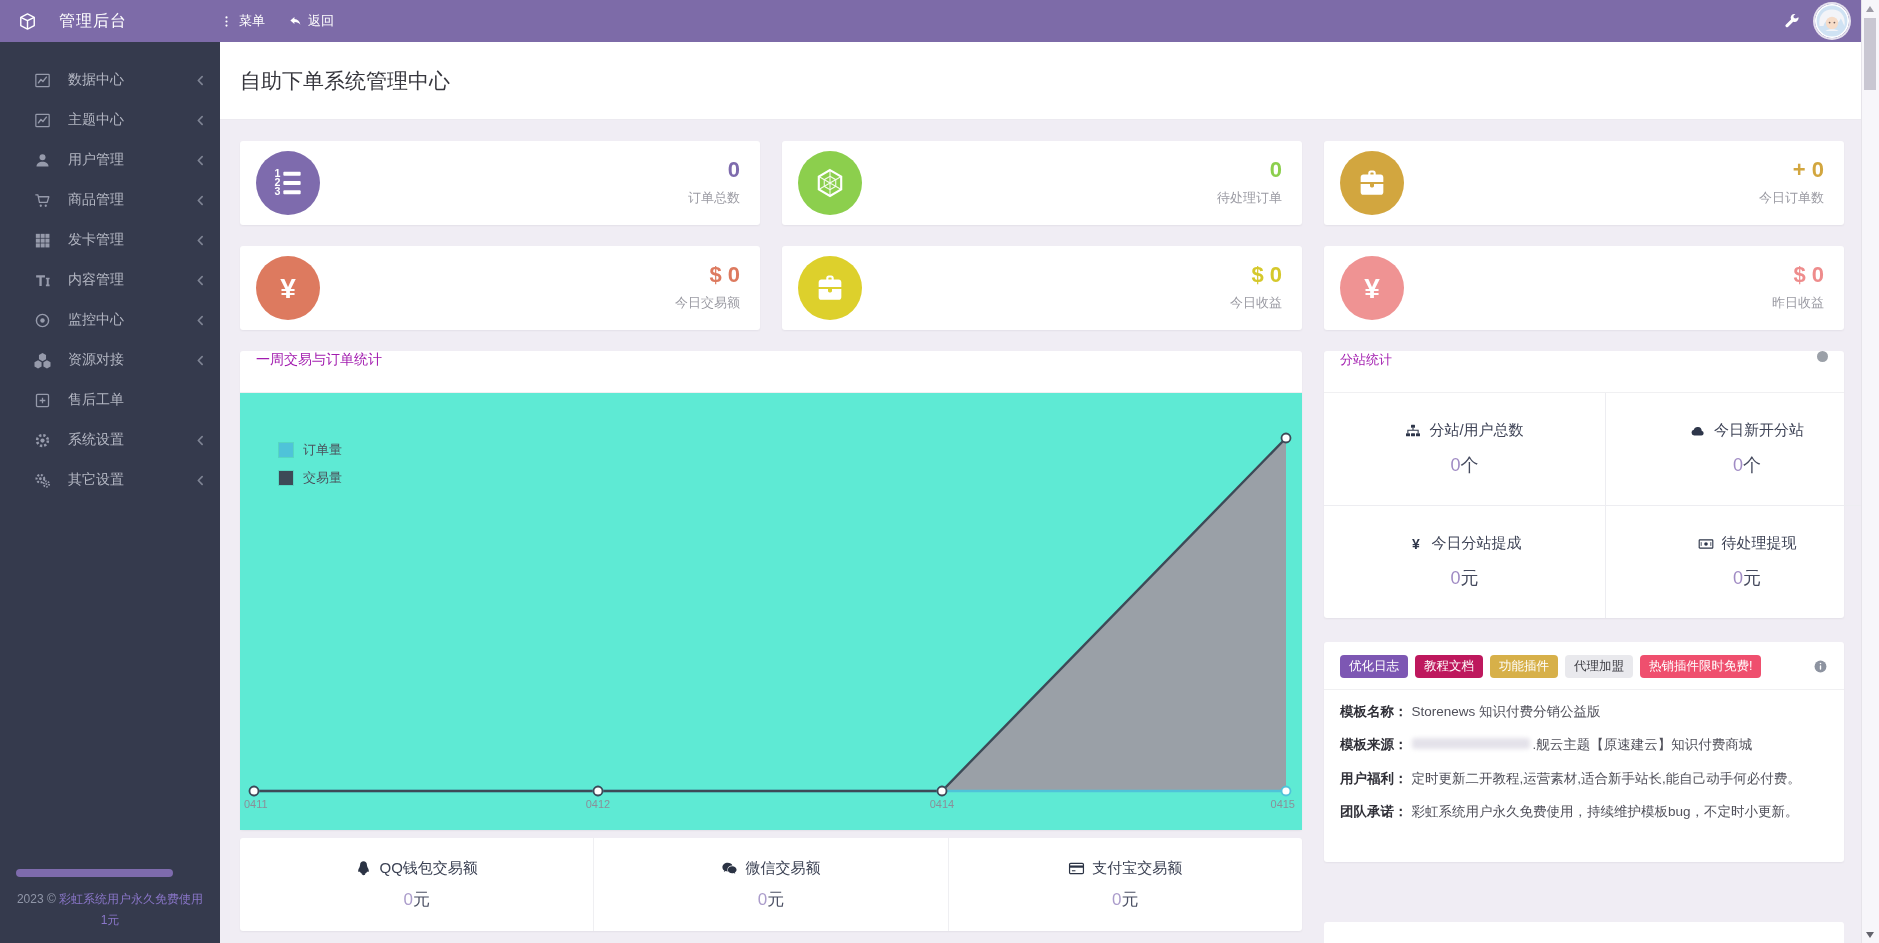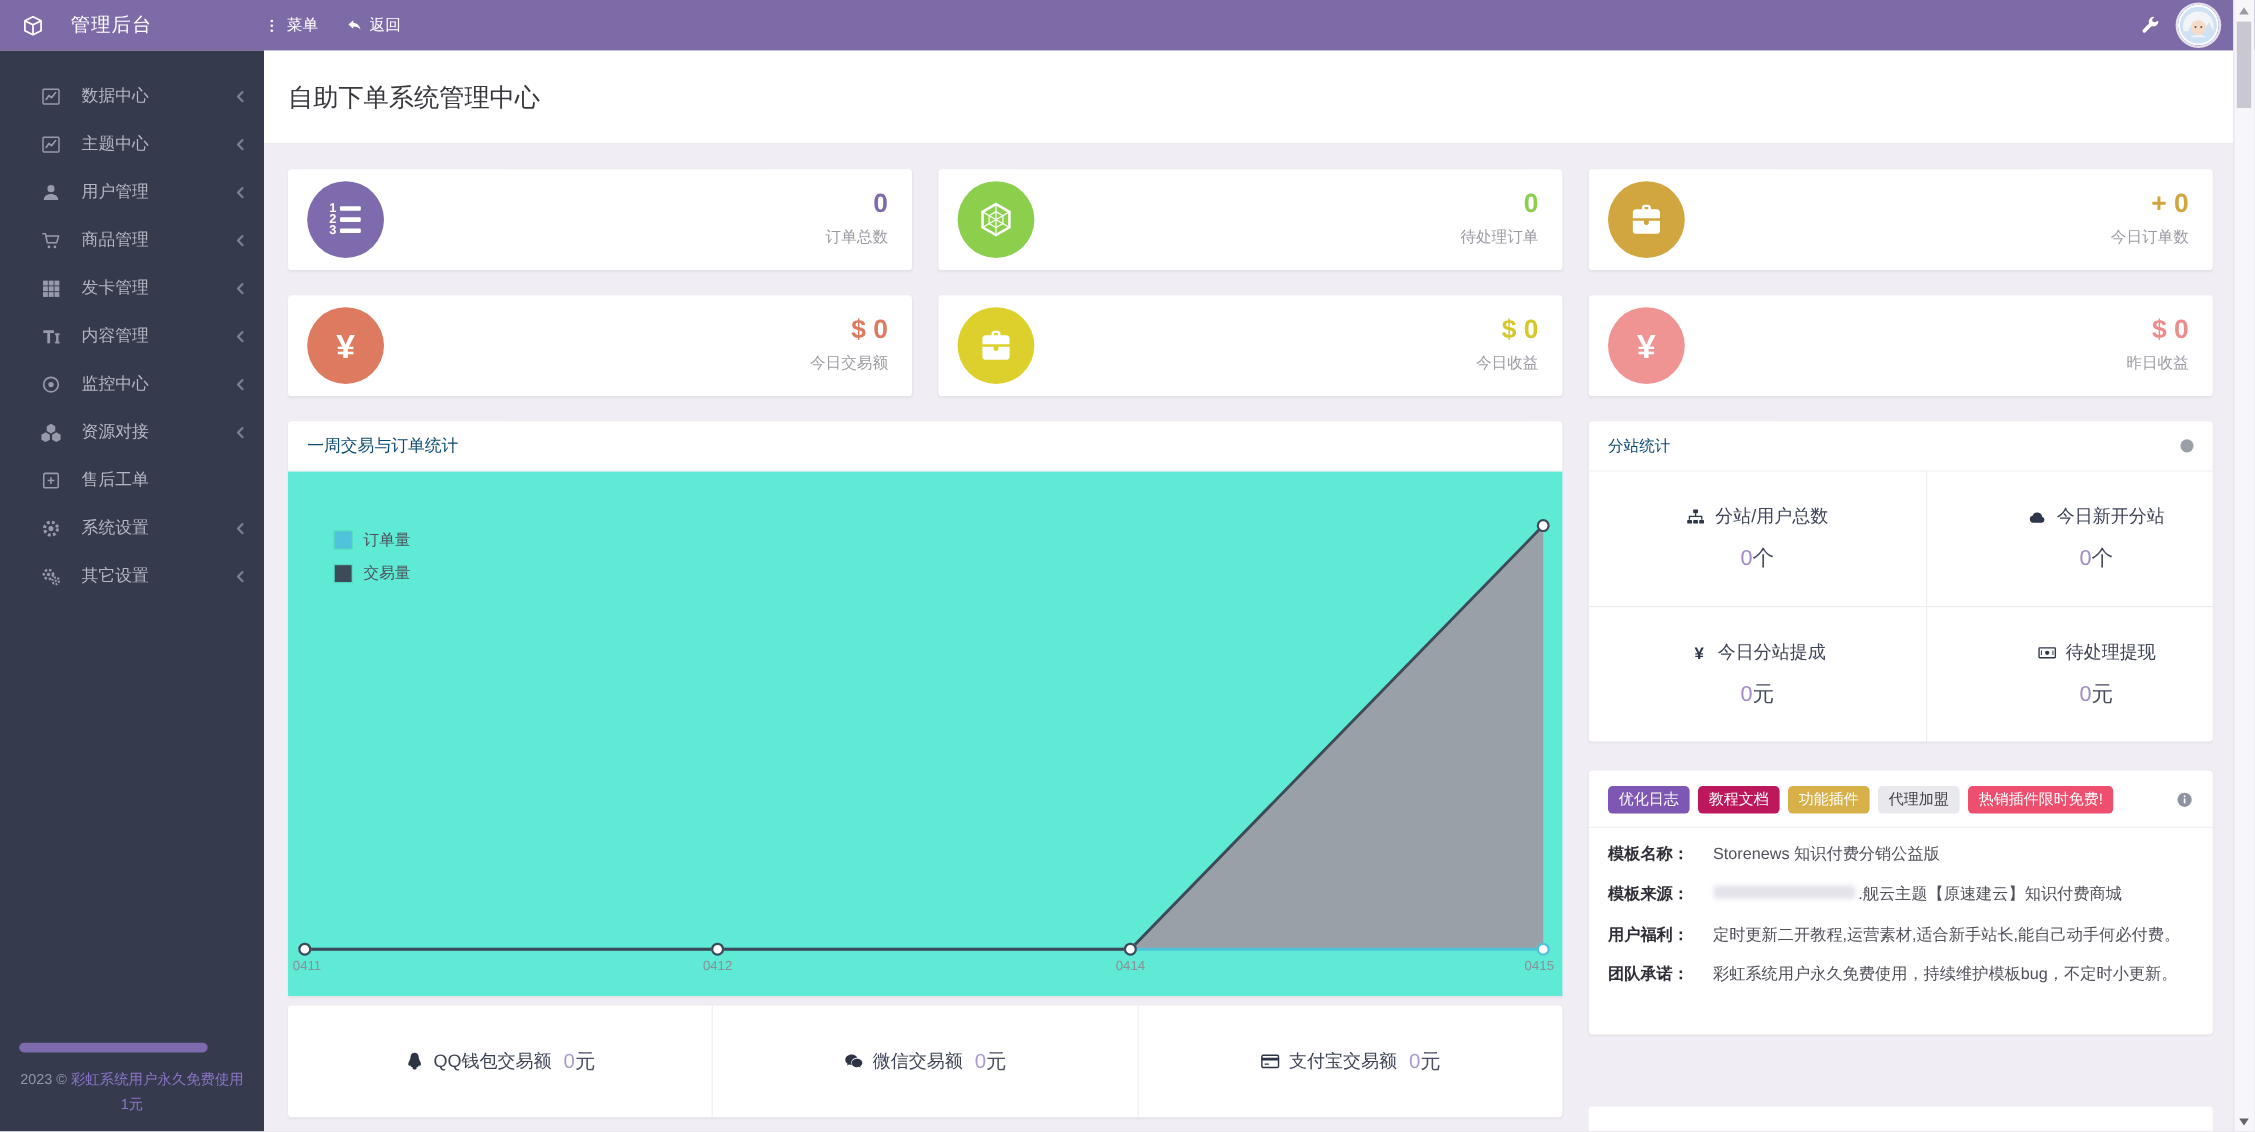--- a/index.html
+++ b/index.html
@@ -46,31 +46,31 @@
   
   .cards{position:absolute;left:240px;top:141px;width:1604px;display:grid;grid-template-columns:repeat(3,520px);gap:21px 22px;}
   .stat-card{height:84px;background:#fff;border-radius:3px;box-shadow:0 1px 2px rgba(31,30,47,.06);display:flex;align-items:center;padding:0 20px 0 16px;box-sizing:border-box;}
   .stat-circle{width:64px;height:64px;border-radius:50%;color:#fff;display:flex;align-items:center;justify-content:center;flex:none;}
   .stat-icon{width:32px;height:32px;color:#fff;}
   .stat-right{margin-left:auto;text-align:right;}
   .stat-value{font-size:22px;font-weight:bold;line-height:1;}
   .stat-label{font-size:13px;color:#9b9ba3;margin-top:8px;}
 
   
-  .panel-header{height:42px;display:flex;align-items:center;padding:0 16px;font-size:14px;color:#0c4a6e;border-bottom:1px solid #f0f0f2;box-sizing:border-box;}
+  .panel-header{height:42px;display:flex;align-items:flex-start;padding:0 16px;font-size:14px;color:#a21caf;border-bottom:1px solid #f0f0f2;box-sizing:border-box;}
   .chart-panel{position:absolute;left:240px;top:351px;width:1062px;height:479px;background:#fff;border-radius:3px;box-shadow:0 1px 2px rgba(31,30,47,.06);}
   .chart-body{position:absolute;left:0;top:42px;width:1062px;height:437px;background:#5eead4;}
   #chart-mount{position:absolute;left:0;top:0;width:1062px;height:437px;}
   .legend{position:absolute;left:39px;top:48px;z-index:2;}
   .legend-row{display:flex;align-items:center;gap:10px;margin-bottom:10px;font-size:13px;color:#4c525c;cursor:pointer;}
   .legend-swatch{width:14px;height:14px;box-shadow:0 0 0 1px rgba(0,0,0,.08);}
 
   
   .pay-panel{position:absolute;left:240px;top:838px;width:1062px;height:93px;background:#fff;border-radius:3px;display:flex;box-shadow:0 1px 2px rgba(31,30,47,.06);}
-  .pay-cell{flex:1;display:flex;align-items:center;justify-content:center;gap:10px;border-left:1px solid #efeff2;}
+  .pay-cell{flex:1;display:flex;flex-direction:column;align-items:center;justify-content:center;gap:10px;border-left:1px solid #efeff2;}
   .pay-cell:first-child{border-left:none;}
   .pay-label{display:flex;align-items:center;gap:7px;font-size:15px;color:#3c4254;}
   .pay-icon{width:17px;height:17px;color:#2b3344;flex:none;}
   .pay-value{font-size:17px;}
   .pay-value .num{color:#ab9ccb;}
   .pay-value .unit{color:#4a4f63;}
 
   
   .sub-panel{position:absolute;left:1324px;top:351px;width:520px;height:267px;background:#fff;border-radius:3px;box-shadow:0 1px 2px rgba(31,30,47,.06);}
   .sub-panel .panel-header{font-size:13px;}
@@ -86,21 +86,21 @@
   .sub-value .num{color:#a08bc4;}
   .sub-value .unit{color:#454a5e;}
 
   
   .promo-panel{position:absolute;left:1324px;top:642px;width:520px;height:220px;background:#fff;border-radius:3px;box-shadow:0 1px 2px rgba(31,30,47,.06);overflow:hidden;}
   .promo-head{display:flex;align-items:center;gap:7px;padding:13px 16px 11px;border-bottom:1px solid #f0f0f2;}
   .badge{font-size:12.5px;padding:5px 9px;border-radius:4px;line-height:1;cursor:pointer;white-space:nowrap;}
   .promo-info-icon{margin-left:auto;width:15px;height:15px;color:#8d93a0;cursor:pointer;flex:none;}
   .promo-body{padding:11px 16px 0;}
   .info-line{font-size:13.5px;color:#50505a;line-height:1.6;margin-bottom:12px;}
-  .info-label{font-weight:bold;color:#2e2e36;margin-right:20px;}
+  .info-label{font-weight:bold;color:#2e2e36;margin-right:4px;}
   .redacted{display:inline-block;width:118px;height:11px;background:#e4e2ea;border-radius:3px;filter:blur(2px);vertical-align:baseline;margin-right:3px;}
   .stub-panel{position:absolute;left:1324px;top:922px;width:520px;height:21px;background:#fff;border-radius:3px 3px 0 0;}
 </style>
 </head>
 <body>
 
 <div id="app">
 
   <div class="topbar">
     <div class="brand">

